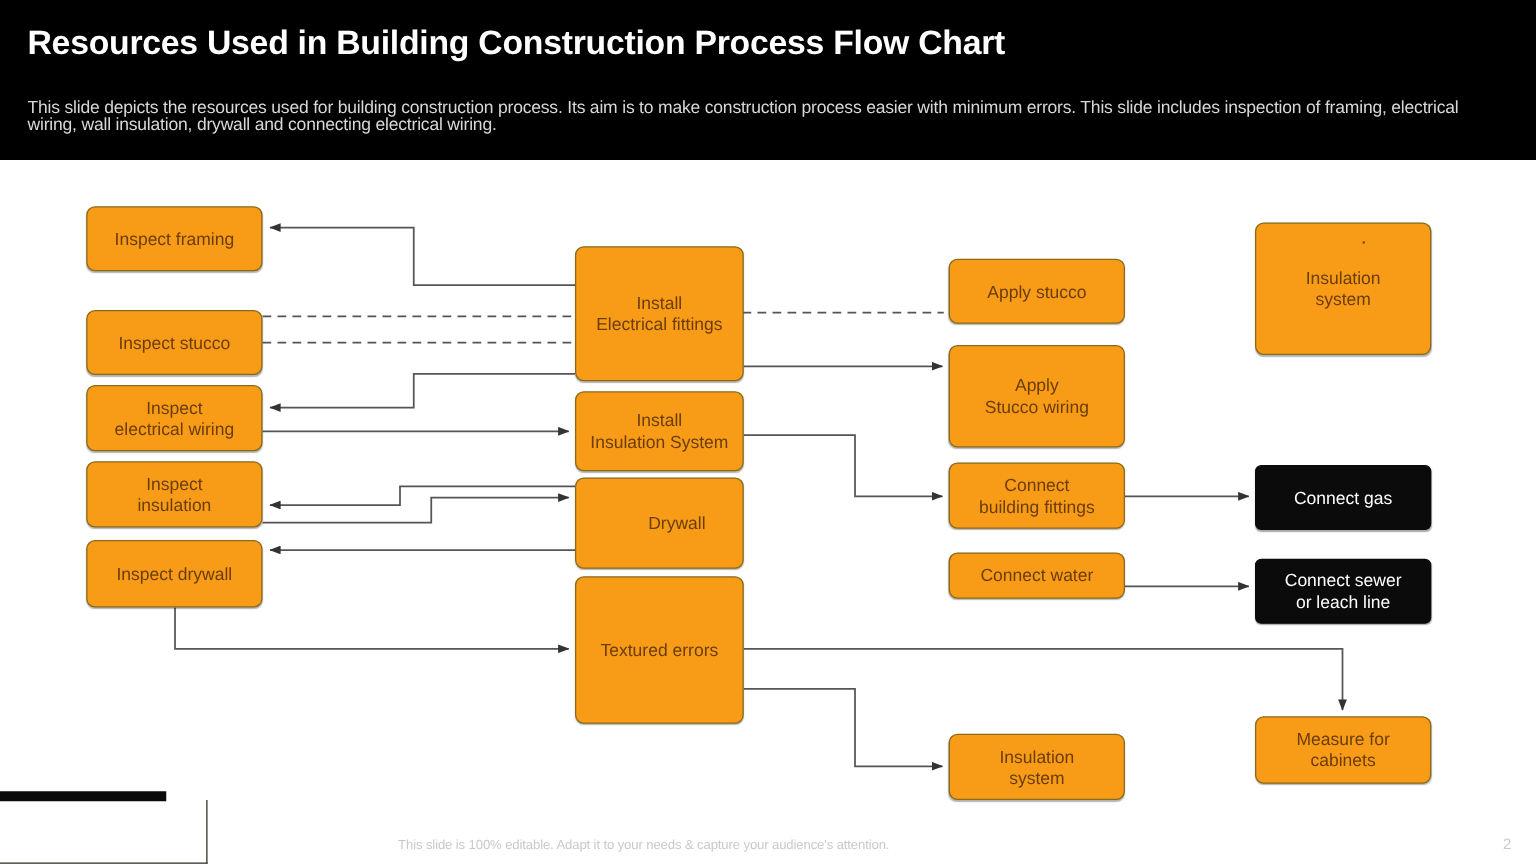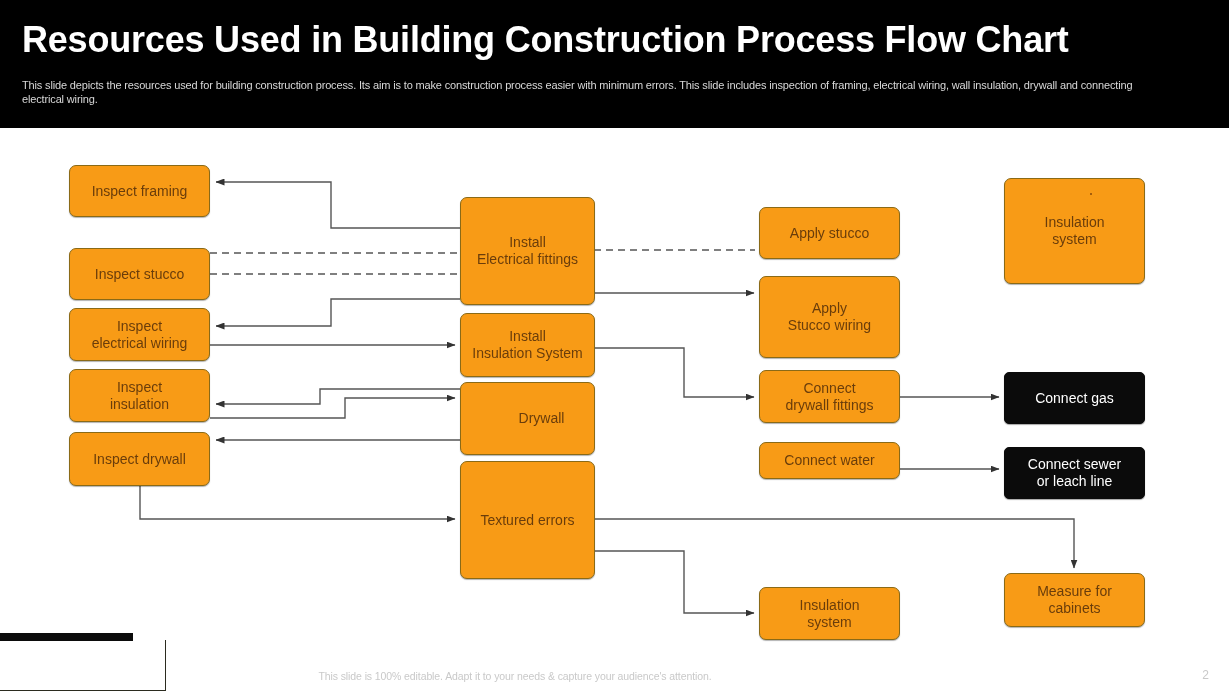--- a/index.html
+++ b/index.html
@@ -12,26 +12,26 @@
   }
   #slide{position:absolute;left:0;top:0;width:1229px;height:691px;background:#ffffff;}
 
   
   .header{
     position:absolute;left:0;top:0;width:1229px;height:128px;
     background:#000000;
   }
   .header-title{
     position:absolute;left:22px;top:19px;
-    font-size:36px;font-weight:bold;color:#ffffff;
+    font-size:27px;font-weight:bold;color:#ffffff;
     letter-spacing:-0.2px;white-space:nowrap;
   }
   .header-sub{
     position:absolute;left:22px;top:78px;width:1155px;
-    font-size:11px;line-height:14px;color:#d8d8d8;
+    font-size:14px;line-height:14px;color:#d8d8d8;
     letter-spacing:-0.15px;
   }
 
   
   .node{
     position:absolute;
     box-sizing:border-box;
     border-radius:7px;
     display:flex;align-items:center;justify-content:center;
     text-align:center;
@@ -129,21 +129,21 @@
       <div class="node orange" style="left: 460px; top: 197px; width: 135px; height: 108px;"><span class="nlabel">Install
 Electrical fittings</span></div>
       <div class="node orange" style="left: 460px; top: 313px; width: 135px; height: 64px;"><span class="nlabel">Install
 Insulation  System</span></div>
       <div class="node orange" style="left: 460px; top: 382px; width: 135px; height: 73px; padding-left: 28px;"><span class="nlabel">Drywall</span></div>
       <div class="node orange" style="left: 460px; top: 461px; width: 135px; height: 118px;"><span class="nlabel">Textured  errors</span></div>
       <div class="node orange" style="left: 759px; top: 207px; width: 141px; height: 52px;"><span class="nlabel">Apply stucco</span></div>
       <div class="node orange" style="left: 759px; top: 276px; width: 141px; height: 82px;"><span class="nlabel">Apply
 Stucco wiring</span></div>
       <div class="node orange" style="left: 759px; top: 370px; width: 141px; height: 53px;"><span class="nlabel">Connect
-drywall fittings</span></div>
+building fittings</span></div>
       <div class="node orange" style="left: 759px; top: 442px; width: 141px; height: 37px;"><span class="nlabel">Connect water</span></div>
       <div class="node orange" style="left: 759px; top: 587px; width: 141px; height: 53px;"><span class="nlabel">Insulation
 system</span></div>
       <div class="node orange" style="left: 1004px; top: 178px; width: 141px; height: 106px;"><span class="nlabel">Insulation
 system</span></div>
       <div class="node dark" style="left: 1004px; top: 372px; width: 141px; height: 52px;"><span class="nlabel">Connect gas</span></div>
       <div class="node dark" style="left: 1004px; top: 447px; width: 141px; height: 52px;"><span class="nlabel">Connect sewer
 or leach line</span></div>
       <div class="node orange" style="left: 1004px; top: 573px; width: 141px; height: 54px;"><span class="nlabel">Measure for
 cabinets</span></div>

